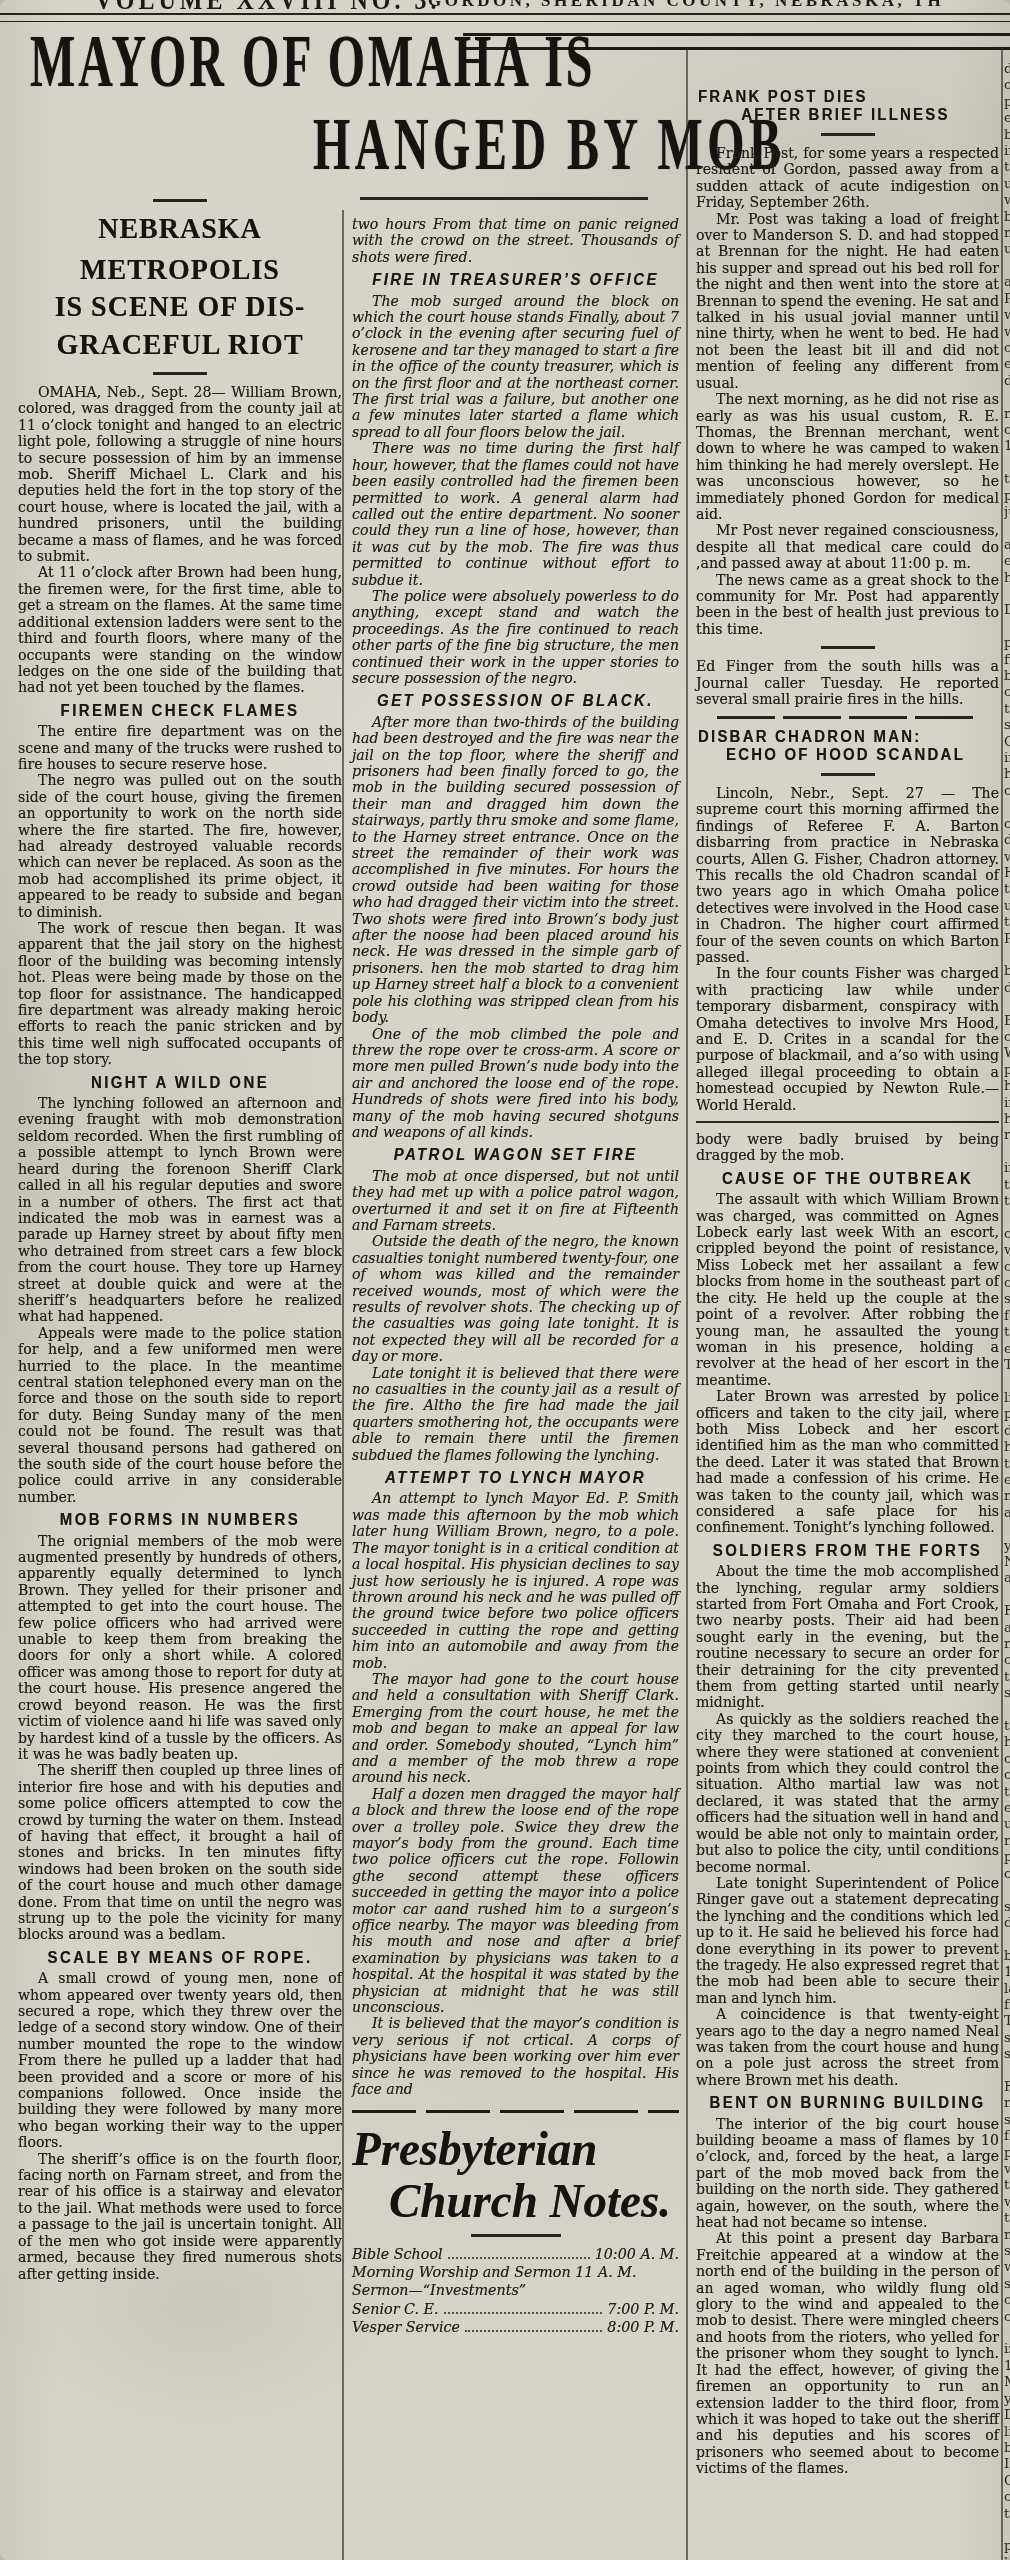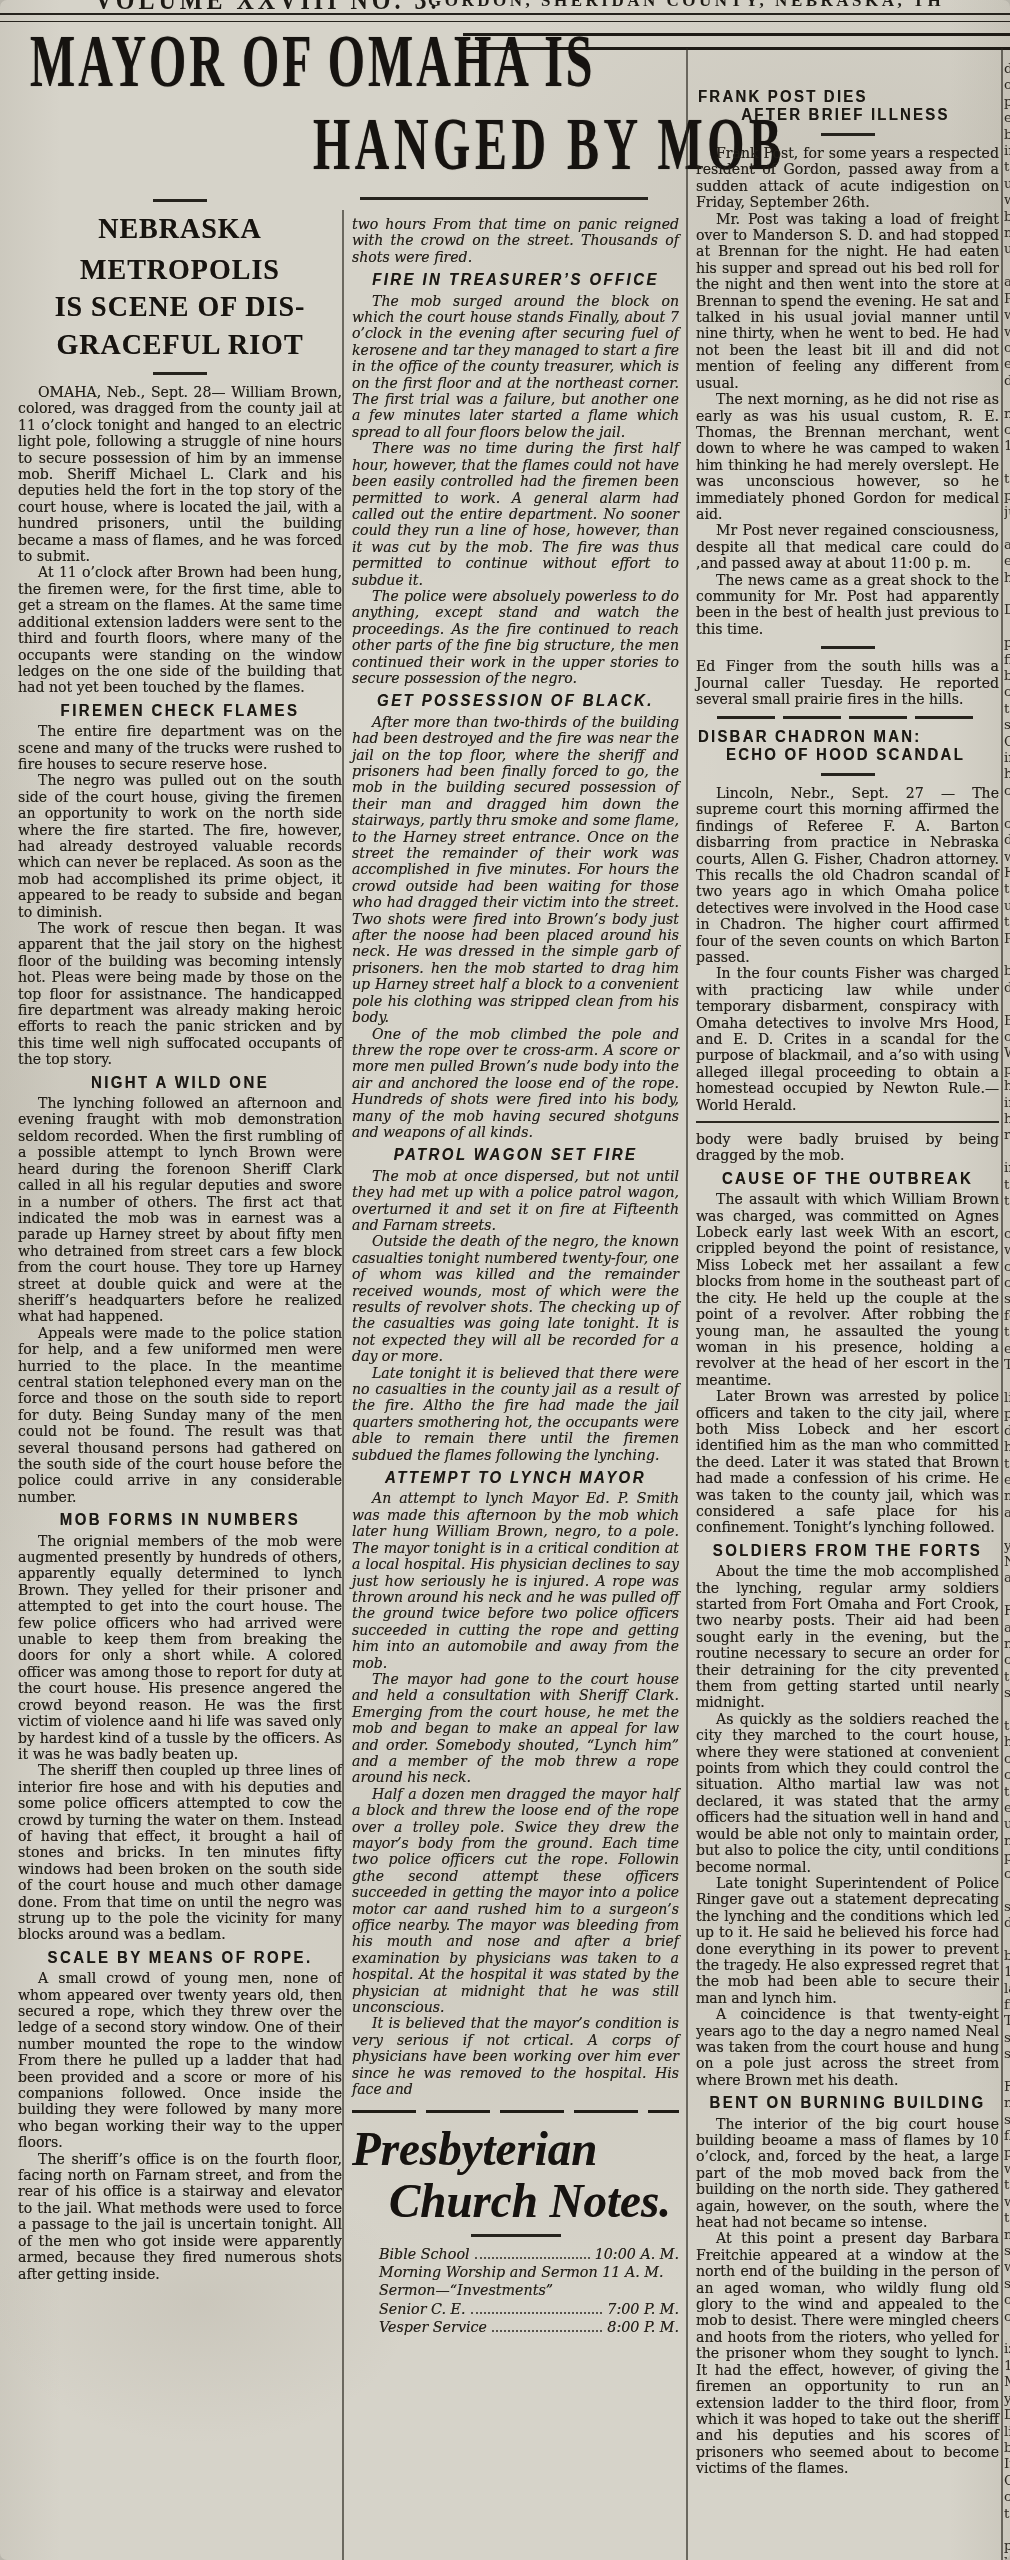--- a/index.html
+++ b/index.html
@@ -51,21 +51,21 @@
   .rule-short.wide{width:90px;}
   .rule-long{width:86%;height:2.5px;margin:9px auto;
     background:repeating-linear-gradient(90deg,#26231d 0 58px,transparent 58px 66px);}
   .rule-full{width:100%;height:2px;background:#2a261f;margin:8px 0;}
   .rule-dash{width:100%;height:3px;margin:12px 0 8px;
     background:repeating-linear-gradient(90deg,#1f1c16 0 64px,transparent 64px 74px);}
   .church-title{font-family:"Liberation Serif",serif;font-weight:700;font-size:47px;
     line-height:52px;text-indent:0;color:#161310;transform:scaleY(1.05);transform-origin:0 0;}
   .church-title.l2{text-align:right;padding-right:8px;}
   .sched-row{display:flex;align-items:baseline;text-indent:0;margin:2px 0;font-size:14.3px;}
-  .sched-label{white-space:nowrap;margin-left:27px;}
+  .sched-label{white-space:nowrap;}
   .sched-dots{flex:1;border-bottom:2px dotted rgba(42,38,31,.75);margin:0 5px 3px;}
   .sched-time{white-space:nowrap;}
   
   #sliver{position:absolute;left:1004px;top:60px;width:8px;height:2500px;overflow:hidden;
     font-size:13.5px;line-height:16.4px;white-space:pre;color:#2a261f;}
 </style>
 </head>
 <body>
 
 <div id="page">

